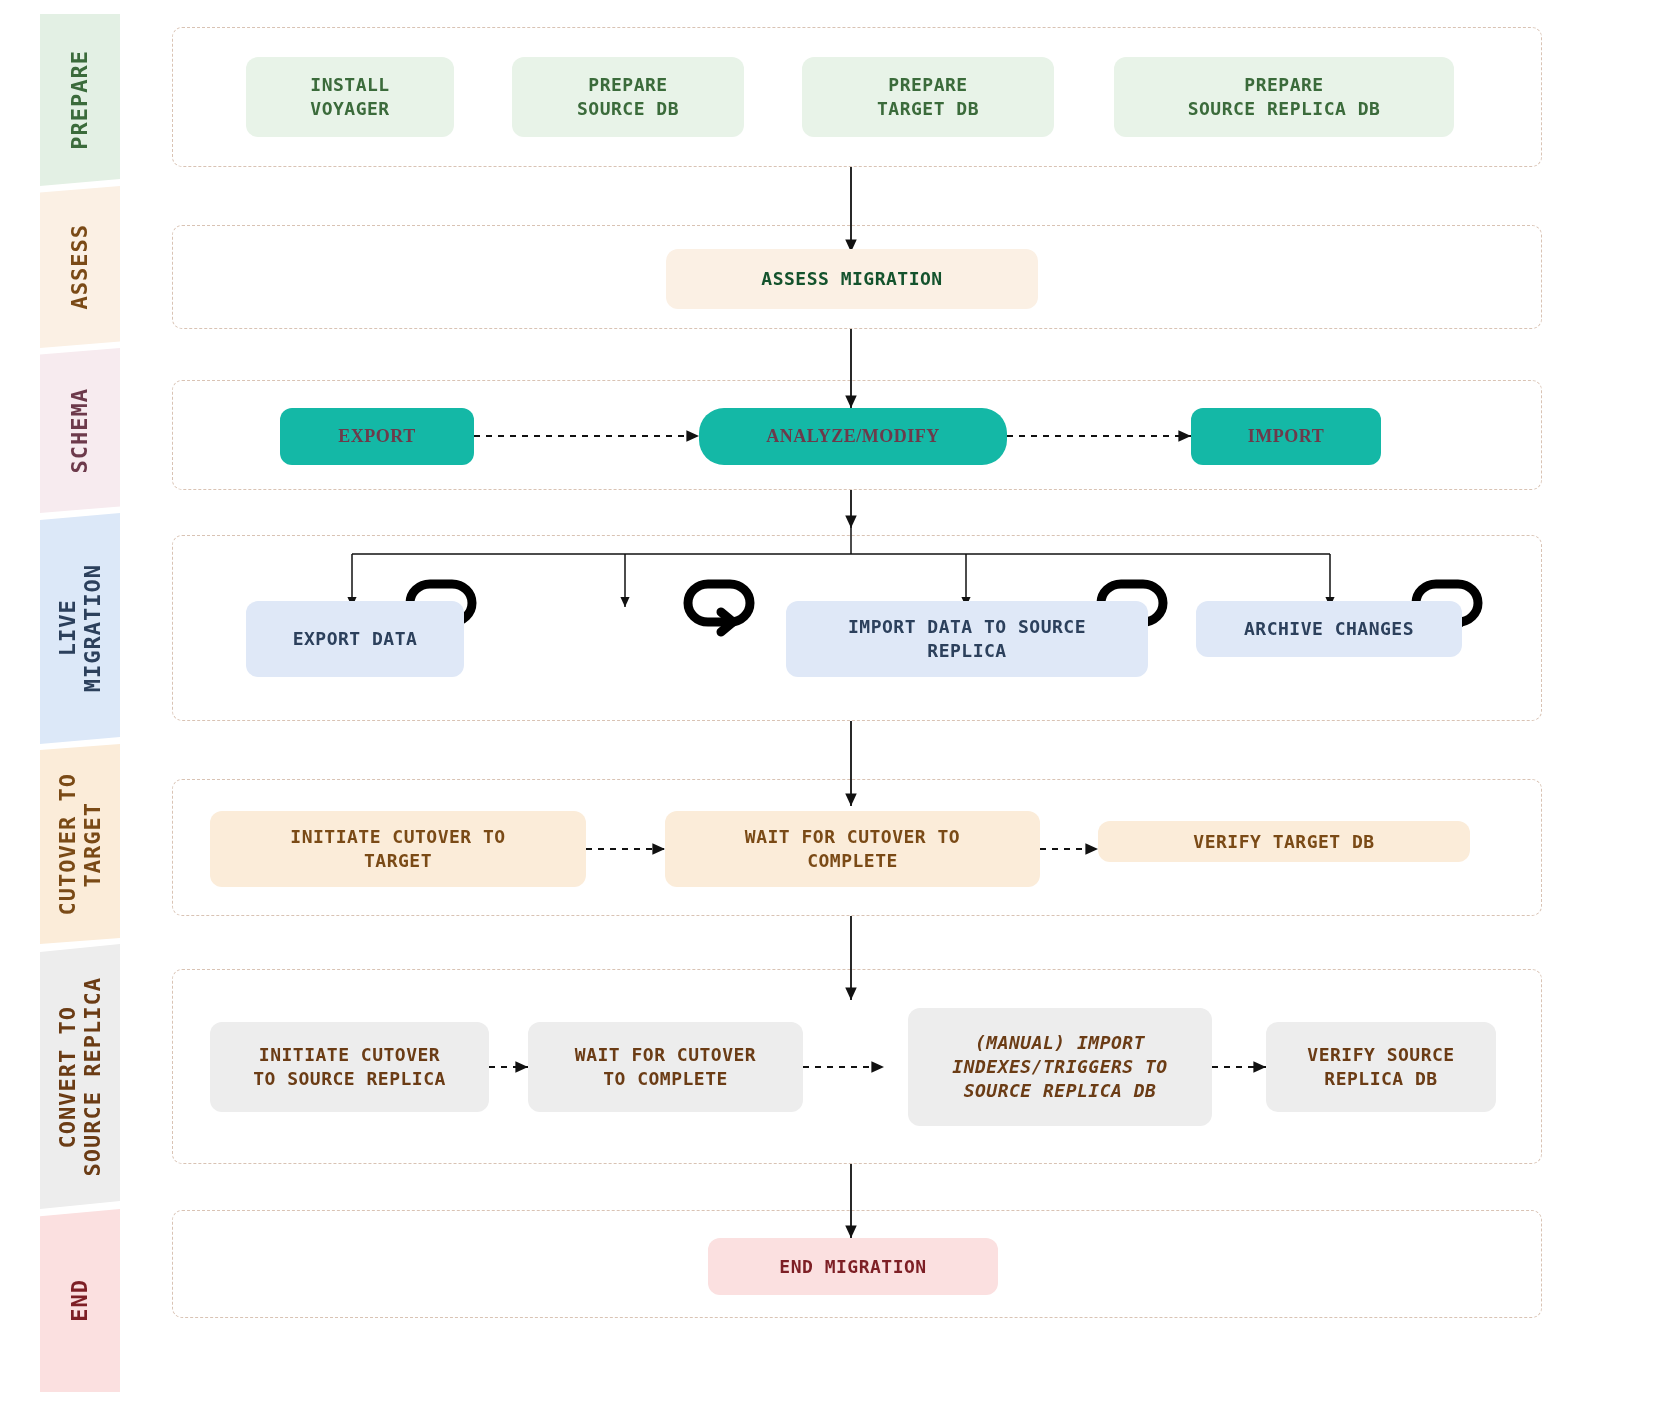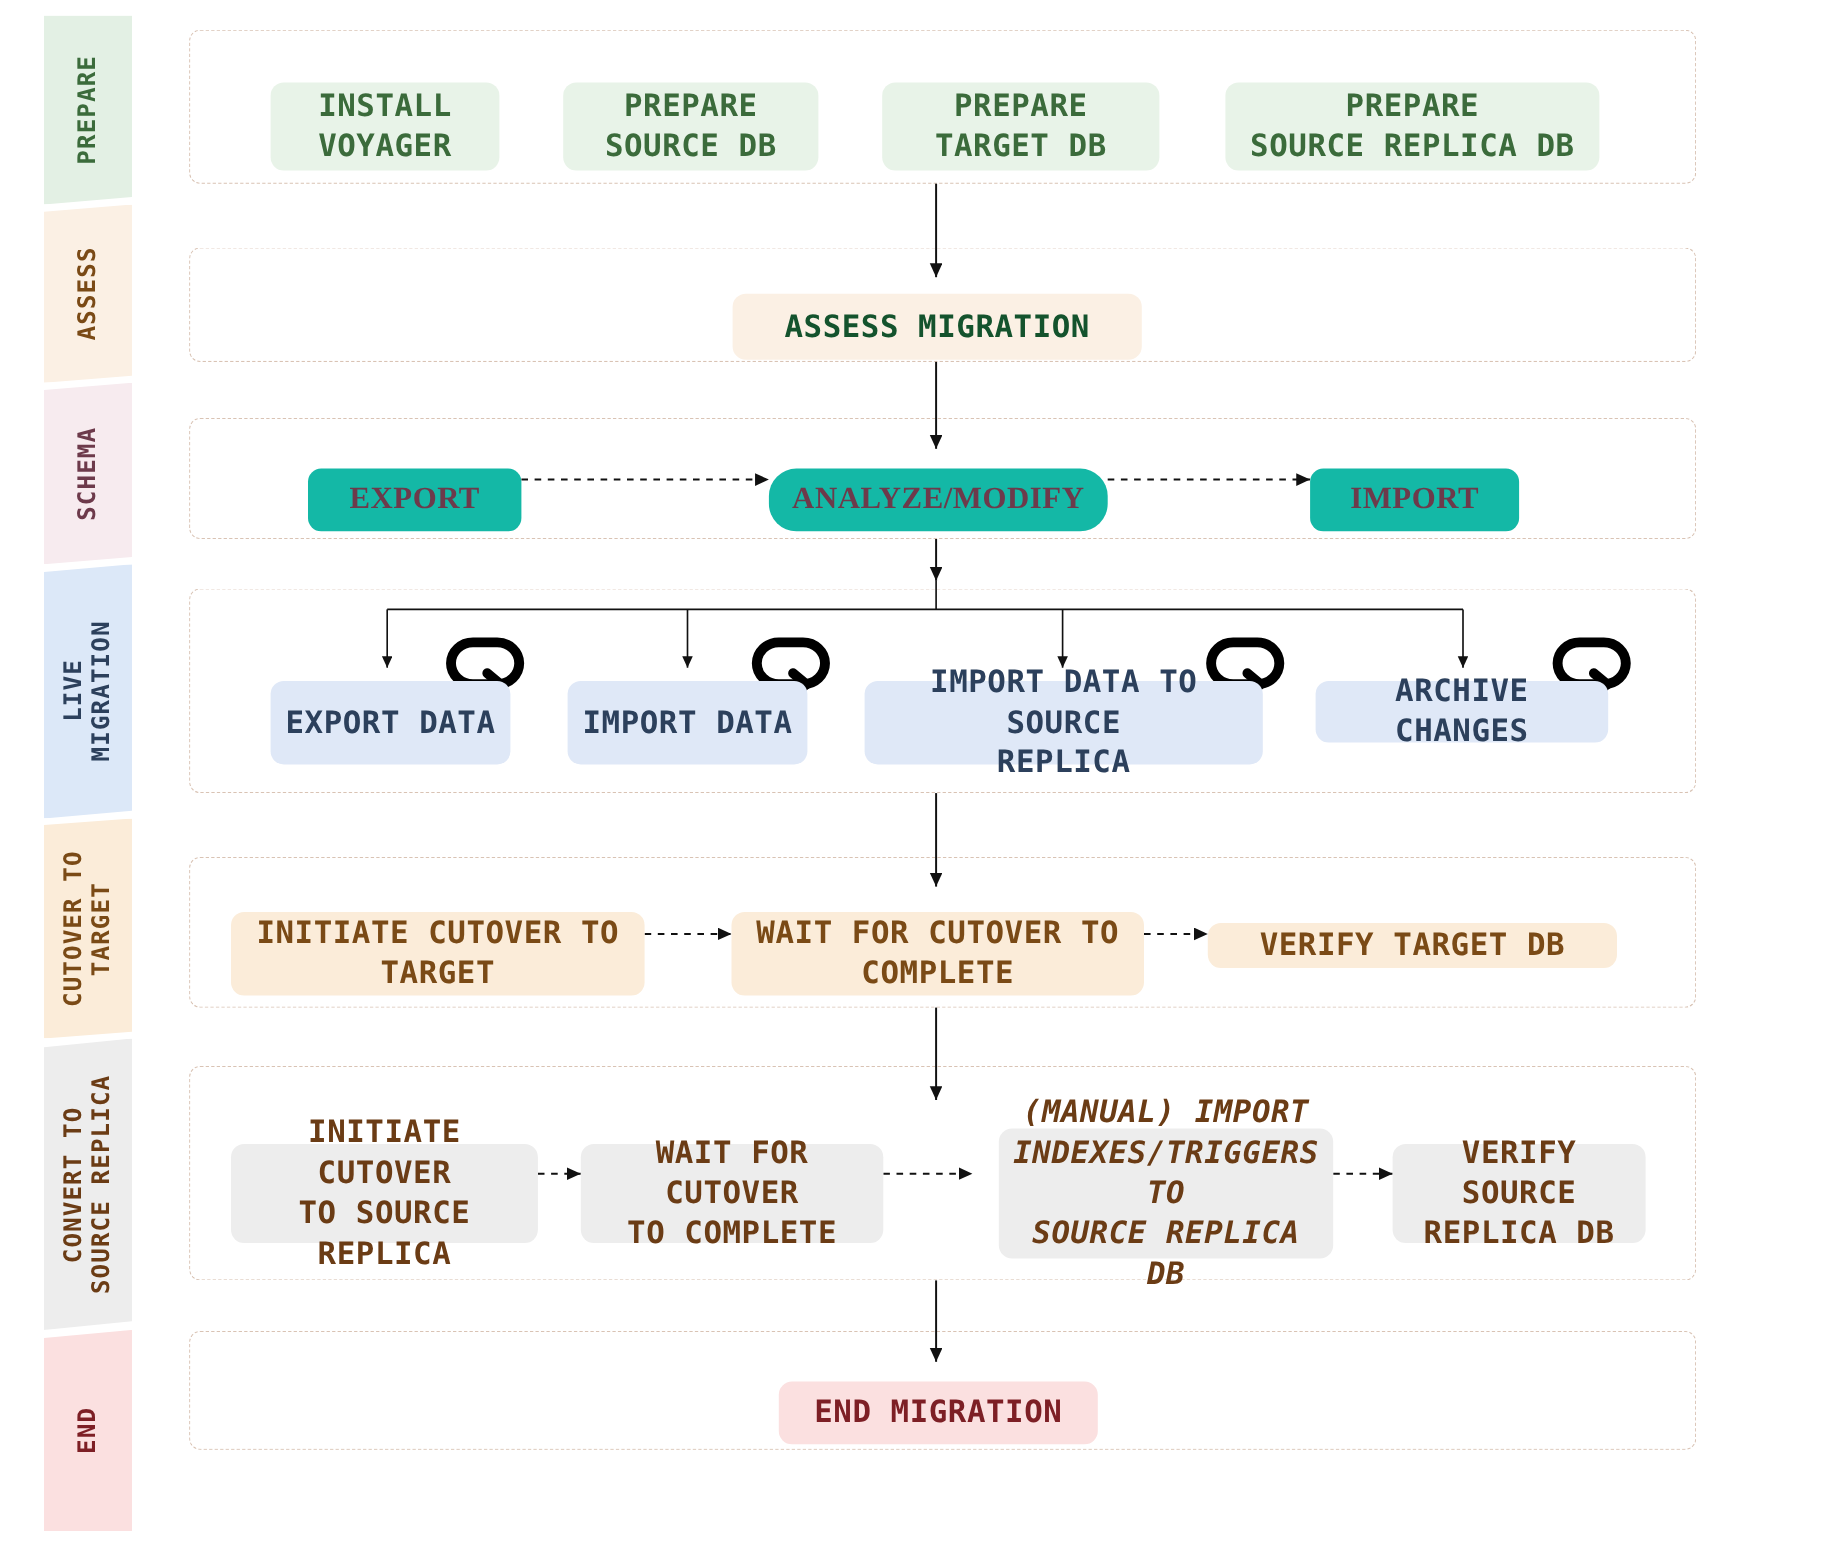--- a/index.html
+++ b/index.html
@@ -52,26 +52,25 @@
 
   
   .node {
     position: absolute;
     border-radius: 12px;
     display: flex;
     align-items: center;
     justify-content: center;
     text-align: center;
     font-weight: bold;
-    font-size: 28px;
+    font-size: 18px;
     line-height: 1.32;
     letter-spacing: 0.5px;
     white-space: pre-line;
     padding: 6px 10px;
-    margin-top: 18px;
   }
 
   
   .n-green { background: #e8f3e8; color: #3b6b3b; }
   .n-assess{ background: #fbf0e4; color: #14532d; }
   .n-schema{ background: #14b8a6; color: #6d3a4b; font-family: Liberation Serif, serif; }
   .n-live  { background: #dfe8f7; color: #2c405c; }
   .n-cut   { background: #fbecd9; color: #7a4a16; }
   .n-conv  { background: #ededed; color: #6b3c15; }
   .n-end   { background: #fbe0e0; color: #7d1f25; }
@@ -206,21 +205,20 @@
   <div class="node n-green" style="left:1114px;top:57px;width:340px;height:80px;">PREPARE
 SOURCE REPLICA DB</div>
 
   <div class="node n-assess" style="left:666px;top:249px;width:372px;height:60px;">ASSESS MIGRATION</div>
 
   <div class="node n-schema" style="left:280px;top:408px;width:194px;height:57px;">EXPORT</div>
   <div class="node n-schema" style="left:699px;top:408px;width:308px;height:57px;border-radius:25px;">ANALYZE/MODIFY</div>
   <div class="node n-schema" style="left:1191px;top:408px;width:190px;height:57px;">IMPORT</div>
 
   <div class="node n-live" style="left:246px;top:601px;width:218px;height:76px;">EXPORT DATA</div>
-  <div class="node n-live" style="left:516px;top:601px;width:218px;height:76px;">IMPORT DATA</div>
   <div class="node n-live" style="left:786px;top:601px;width:362px;height:76px;">IMPORT DATA TO SOURCE
 REPLICA</div>
   <div class="node n-live" style="left:1196px;top:601px;width:266px;height:56px;">ARCHIVE CHANGES</div>
 
   <div class="node n-cut" style="left:210px;top:811px;width:376px;height:76px;">INITIATE CUTOVER TO
 TARGET</div>
   <div class="node n-cut" style="left:665px;top:811px;width:375px;height:76px;">WAIT FOR CUTOVER TO
 COMPLETE</div>
   <div class="node n-cut" style="left:1098px;top:821px;width:372px;height:41px;">VERIFY TARGET DB</div>
 

